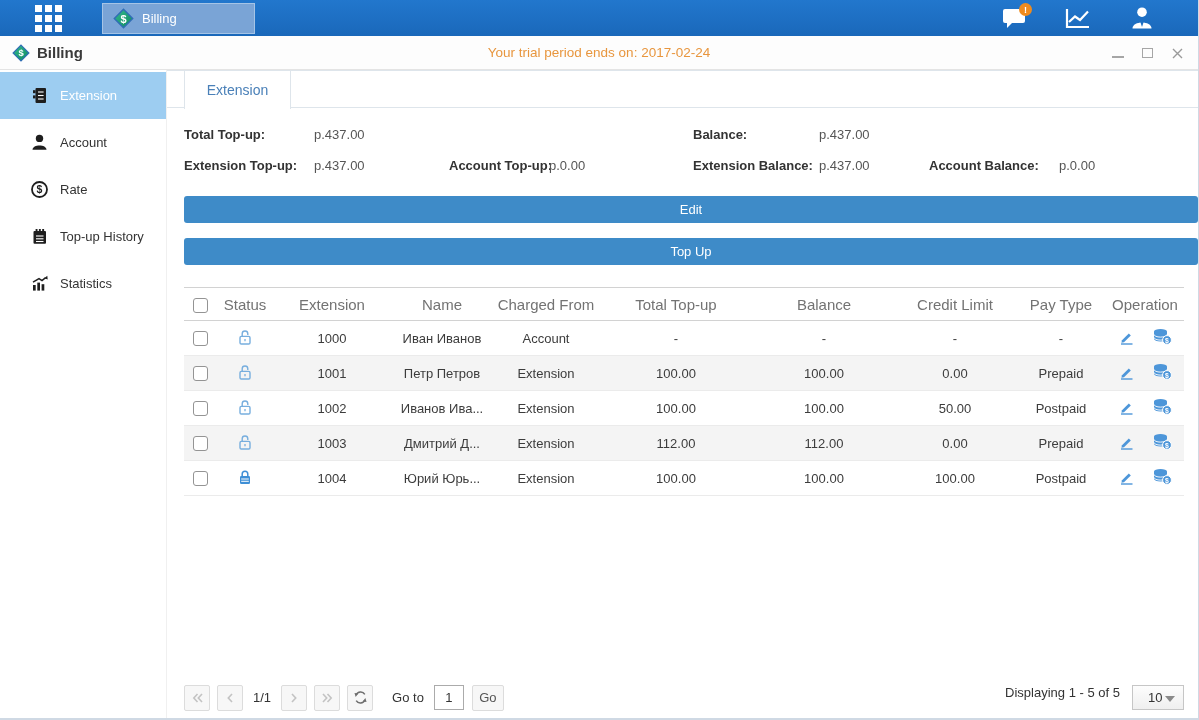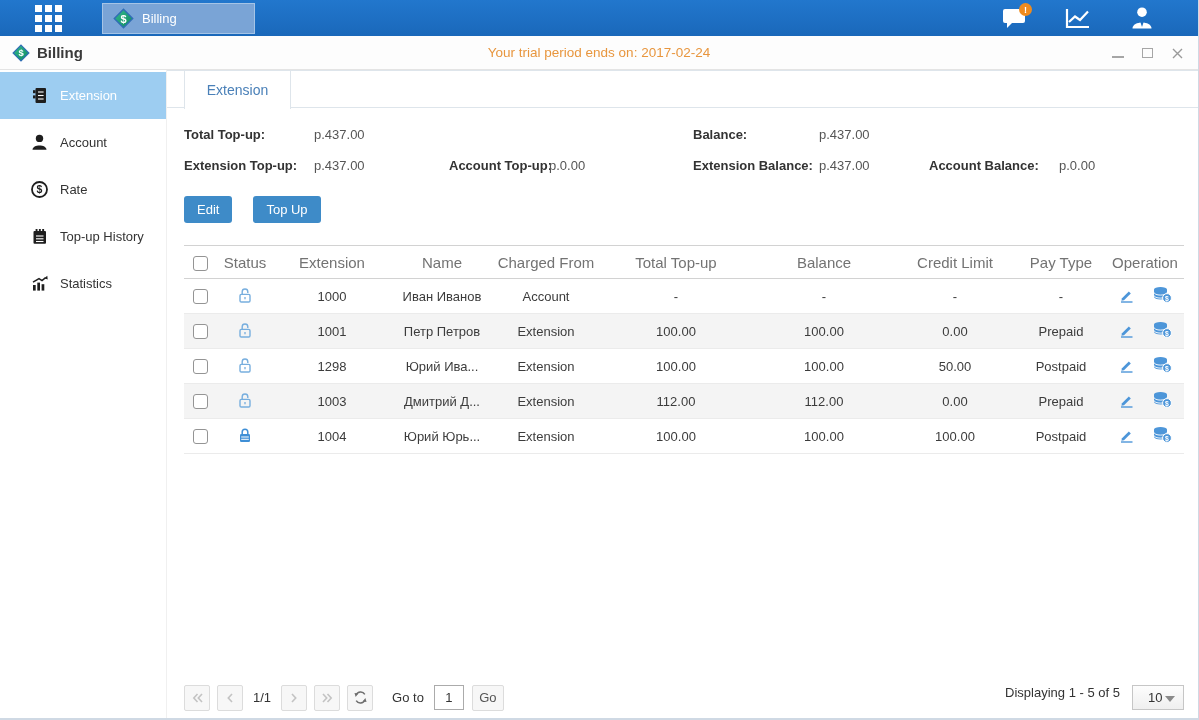--- a/index.html
+++ b/index.html
@@ -41,21 +41,21 @@
   .tabstrip::after { content:""; position:absolute; left:0; right:0; bottom:0; height:1px; background:#dee5eb; }
   .tab { position:absolute; top:0; left:17px; width:107px; height:38px; background:#fff; border-left:1px solid #dee5eb; border-right:1px solid #dee5eb; z-index:2; display:flex; align-items:center; justify-content:center; font-size:14px; color:#4a80b8; cursor:pointer; }
 
   
   .summary { margin:13px 14px 0 17px; }
   .sum-row { position:relative; height:31px; font-size:13px; }
   .sum-row b { position:absolute; color:#333; top:6px; }
   .sum-row span { position:absolute; color:#555; top:6px; }
 
   
-  .actions { margin:13px 0 0 17px; display:flex; gap:21px; }
+  .actions { margin:13px 0 0 17px; display:flex; gap:15px;flex-direction:column; }
   .btn-blue { background:#3e8bc8; color:#fff; border:none; font-size:13px; font-family:inherit; padding:6px 13px; border-radius:3px; cursor:pointer; }
 
   
   .tbl-wrap { margin:22px 14px 0 17px; }
   table { border-collapse:collapse; table-layout:fixed; width:1000px; }
   thead td { height:33px; border-top:1px solid #d2d2d2; border-bottom:1px solid #d2d2d2; color:#737373; font-size:15px; text-align:center; }
   tbody td { height:35px; font-size:13px; color:#3c3c3c; text-align:center; border-bottom:1px solid #ebebeb; }
   tbody tr:nth-child(even) { background:#f4f4f4; }
   .checkbox { display:inline-block; width:15px; height:15px; border:1px solid #949494; border-radius:3px; background:#fff; vertical-align:middle; cursor:pointer; }
   .op-cell span { display:inline-block; margin:0 7px; cursor:pointer; vertical-align:middle; }
@@ -338,22 +338,22 @@
           <td>
             <span class="lock-open">
               <svg width="18" height="18" viewBox="0 0 18 18">
                 <rect x="4" y="8.4" width="10" height="7.6" rx="1.3" fill="none" stroke="#77aede" stroke-width="1.4"></rect>
                 <path d="M6.2 8.4 V5.8 a2.8 2.8 0 0 1 5.6 0 V7.1" fill="none" stroke="#77aede" stroke-width="1.4"></path>
                 <line x1="9" y1="11" x2="9" y2="13.2" stroke="#77aede" stroke-width="1.3"></line>
               </svg>
             </span>
             
           </td>
-          <td>1298</td>
-          <td>Юрий Ива...</td>
+          <td>1002</td>
+          <td>Иванов Ива...</td>
           <td>Extension</td>
           <td>100.00</td>
           <td>100.00</td>
           <td>50.00</td>
           <td>Postpaid</td>
           <td class="op-cell">
             <span>
               <svg width="17" height="16" viewBox="0 0 17 16">
                 <path d="M4 11.2 L10.8 4.4 L12.8 6.4 L6 13.2 L3.4 13.8 Z" fill="#4d96d9"></path>
                 <line x1="3" y1="15" x2="14.5" y2="15" stroke="#4d96d9" stroke-width="1.4"></line>

